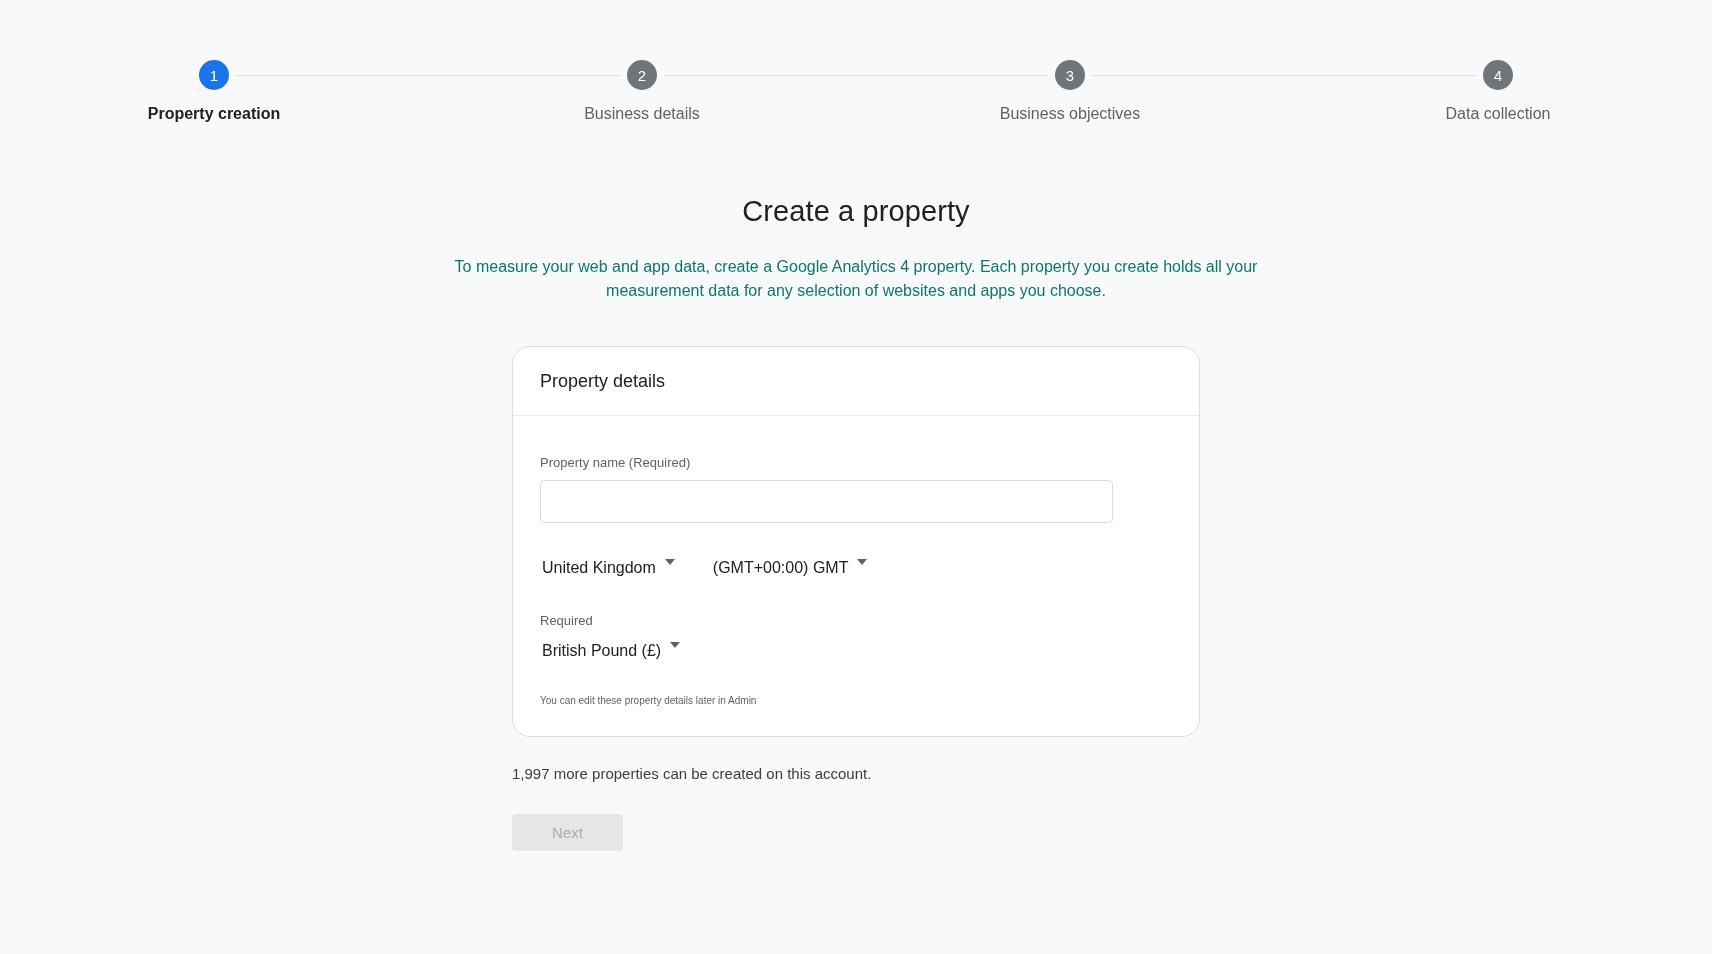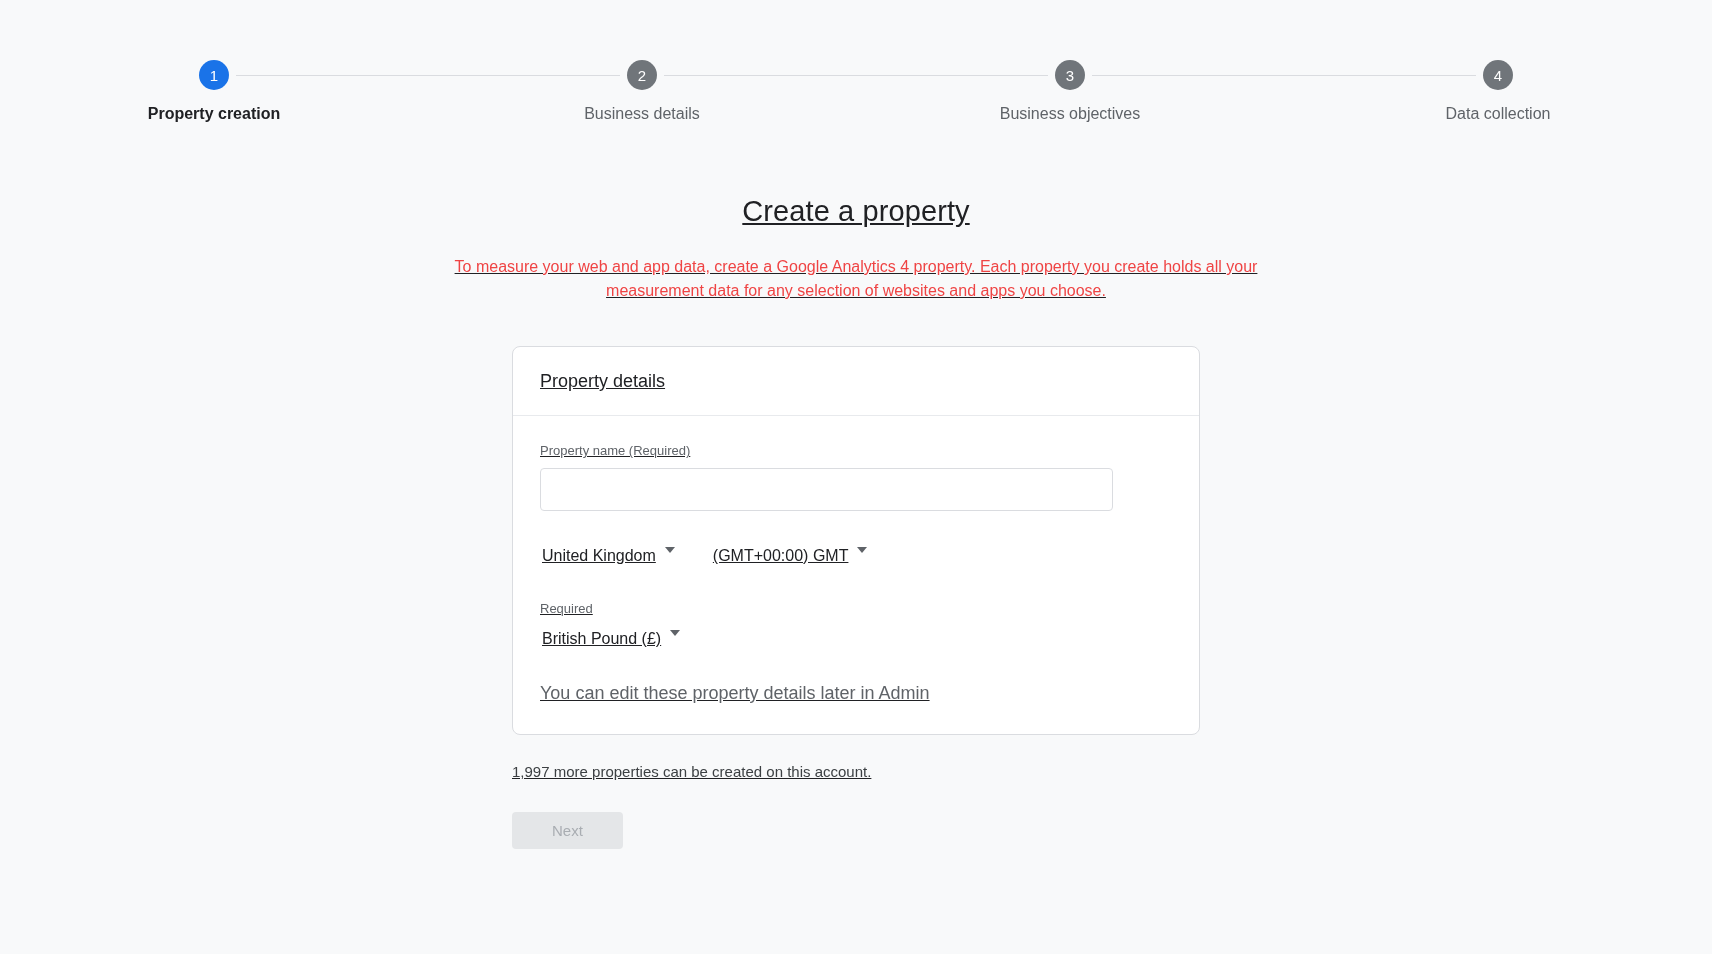--- a/index.html
+++ b/index.html
@@ -78,44 +78,43 @@
     width: calc(100% - 44px);
     height: 1px;
     background: #dadce0;
     z-index: 1;
   }
   .step:first-child::before { display: none; }
 
   
   .content {
     text-align: center;
-    text-decoration: underline;
   }
   .page-title {
     font-size: 29px;
     font-weight: normal;
     color: #202124;
     margin: 45px 0 0 0;
     letter-spacing: 0.1px;
   }
   .page-desc {
     font-size: 16px;
-    color: #ef4444;
+    color: #0f766e;
     line-height: 24px;
     max-width: 880px;
     margin: 27px auto 0 auto;
   }
 
   
   .card {
     width: 688px;
     margin: 43px auto 0 auto;
     background: #ffffff;
     border: 1px solid #dadce0;
-    border-radius: 8px;
+    border-radius: 18px;
     text-align: left;
     overflow: hidden;
   }
   .card-header {
     padding: 24px 27px 23px 27px;
     border-bottom: 1px solid #e8eaed;
     font-size: 18px;
     color: #202124;
   }
   .card-body {
@@ -150,21 +149,21 @@
     border: 1.4px solid #5f6368;
     color: #5f6368;
     font-size: 11px;
     line-height: 13px;
     text-align: center;
     display: inline-block;
     cursor: pointer;
     font-family: "Liberation Sans", sans-serif;
   }
 
-  .field-block { margin-top: 0; }
+  .field-block { margin-top: 12px; }
   .field-block + .field-block { margin-top: 32px; }
 
   .select-row {
     display: flex;
     align-items: center;
     gap: 34px;
   }
   .select {
     display: inline-flex;
     align-items: flex-start;
@@ -179,21 +178,21 @@
   .caret {
     width: 0;
     height: 0;
     border-left: 5px solid transparent;
     border-right: 5px solid transparent;
     border-top: 6px solid #5f6368;
     display: inline-block;
   }
 
   .hint-text {
-    font-size: 18px;
+    font-size: 10px;
     color: #5f6368;
     margin-top: 31px;
   }
 
   
   .below-card {
     width: 688px;
     margin: 0 auto;
     text-align: left;
   }

